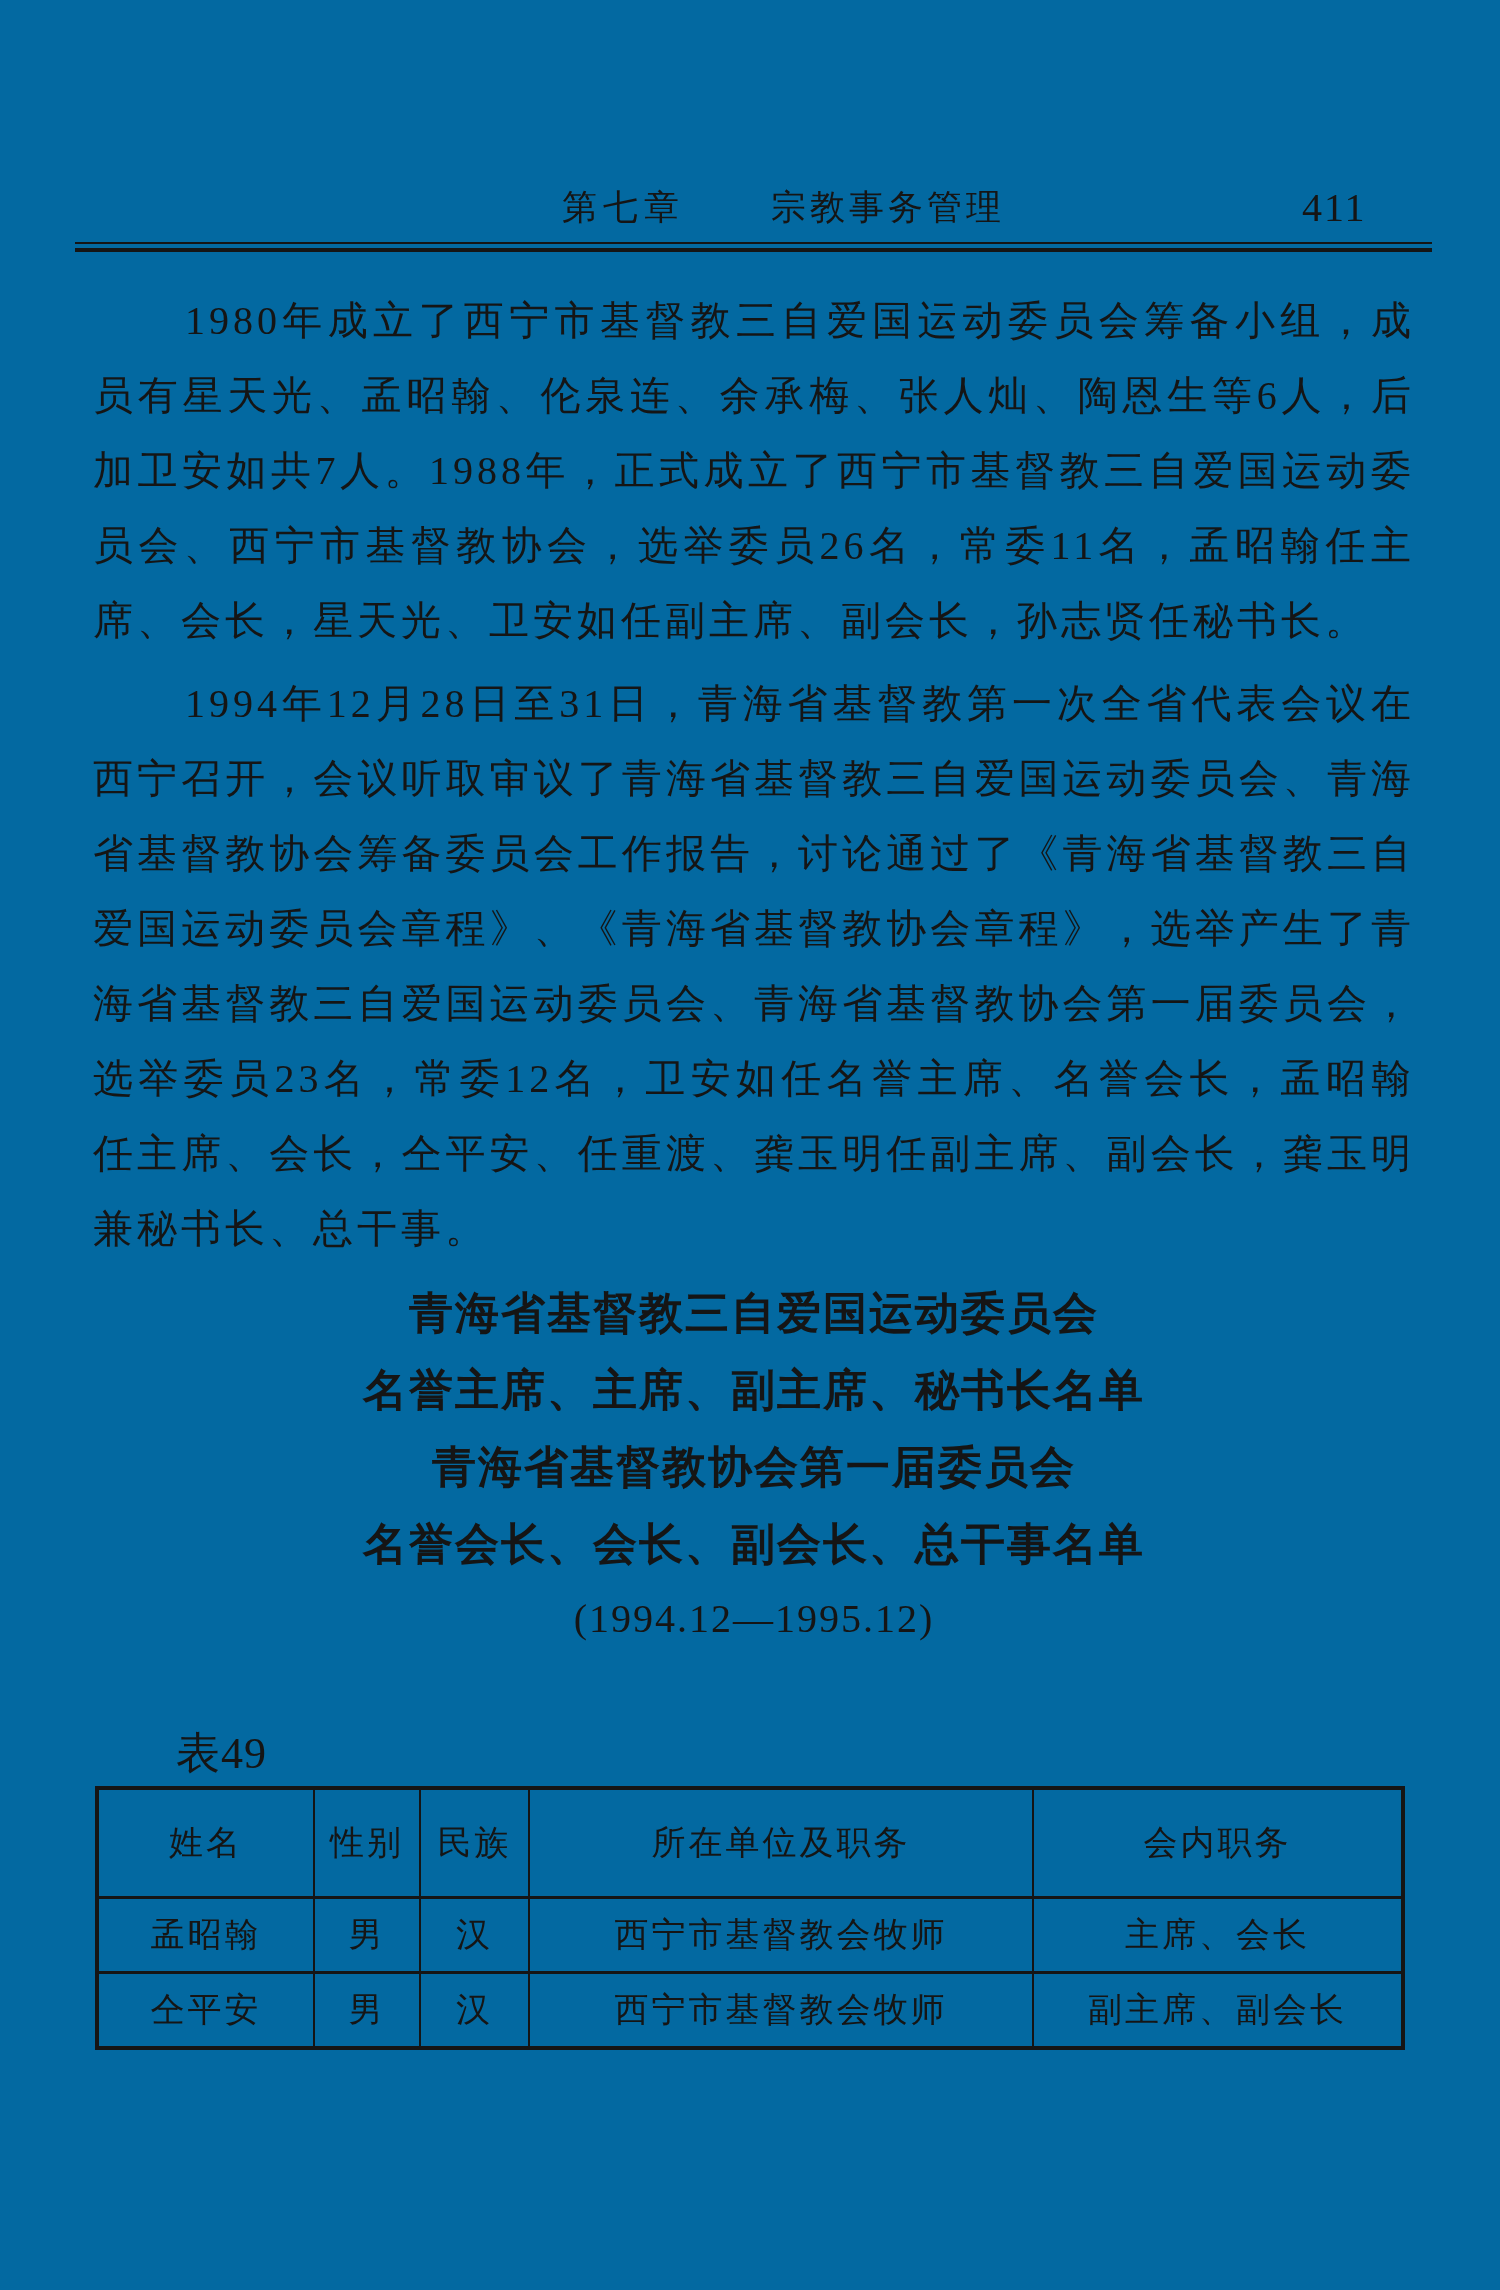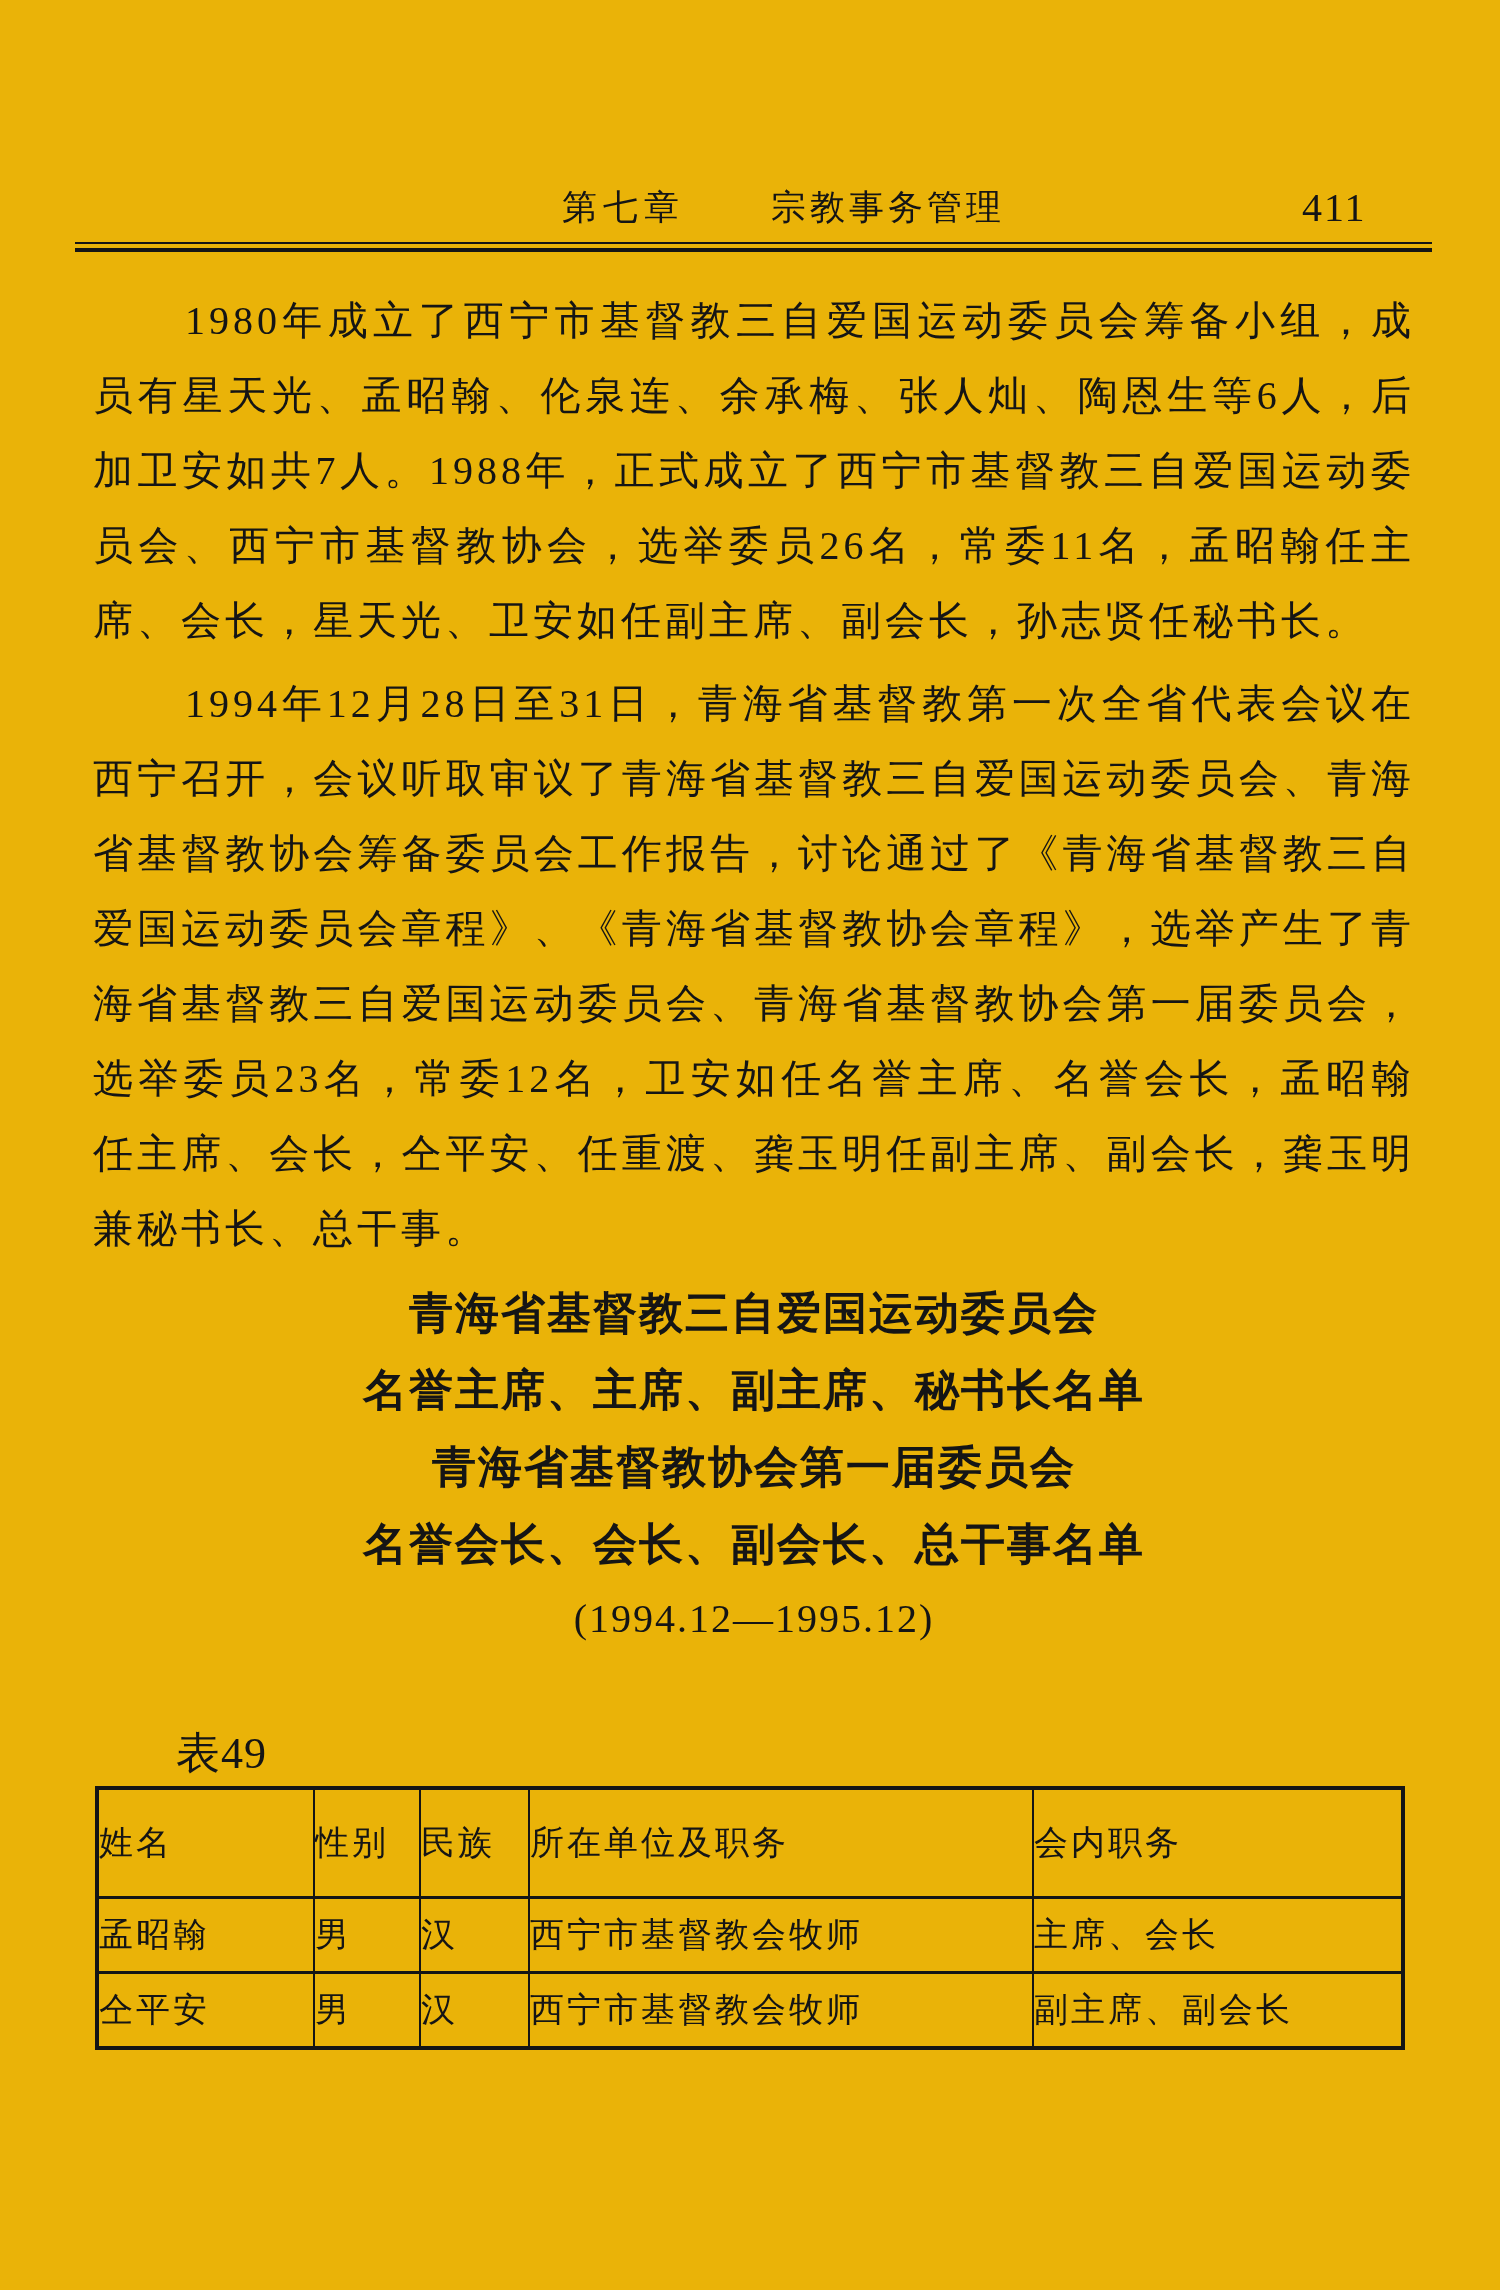--- a/index.html
+++ b/index.html
@@ -2,21 +2,21 @@
 <html lang="zh"><head>
 <meta charset="utf-8">
 <title>第七章 宗教事务管理 411</title>
 <style>
   html, body { margin: 0; padding: 0; background: #e9e9e9; }
   .page {
     position: relative;
     width: 1500px;
     height: 2290px;
     margin: 0 auto;
-    background: #eab308;
+    background: #0369a1;
     color: #151515;
     font-family: "Liberation Serif", "DejaVu Serif", serif;
     overflow: hidden;
   }
 
   
   .running-head {
     position: absolute;
     top: 186px; left: 0; width: 1500px; height: 44px;
     font-size: 35px; line-height: 44px;
@@ -81,21 +81,21 @@
     border-collapse: collapse;
     table-layout: fixed;
   }
   table.roster, table.roster th, table.roster td {
     border: 2px solid #151515;
   }
   table.roster { border-width: 4px; }
   table.roster th, table.roster td {
     font-size: 34px;
     font-weight: normal;
-    text-align: left;
+    text-align: center;
     vertical-align: middle;
     letter-spacing: 3px;
     padding: 0;
   }
   table.roster thead th { height: 106px; border-bottom-width: 3px; }
   table.roster tbody td { height: 72px; border-top-width: 3px; }
 </style>
 </head>
 <body>
 

